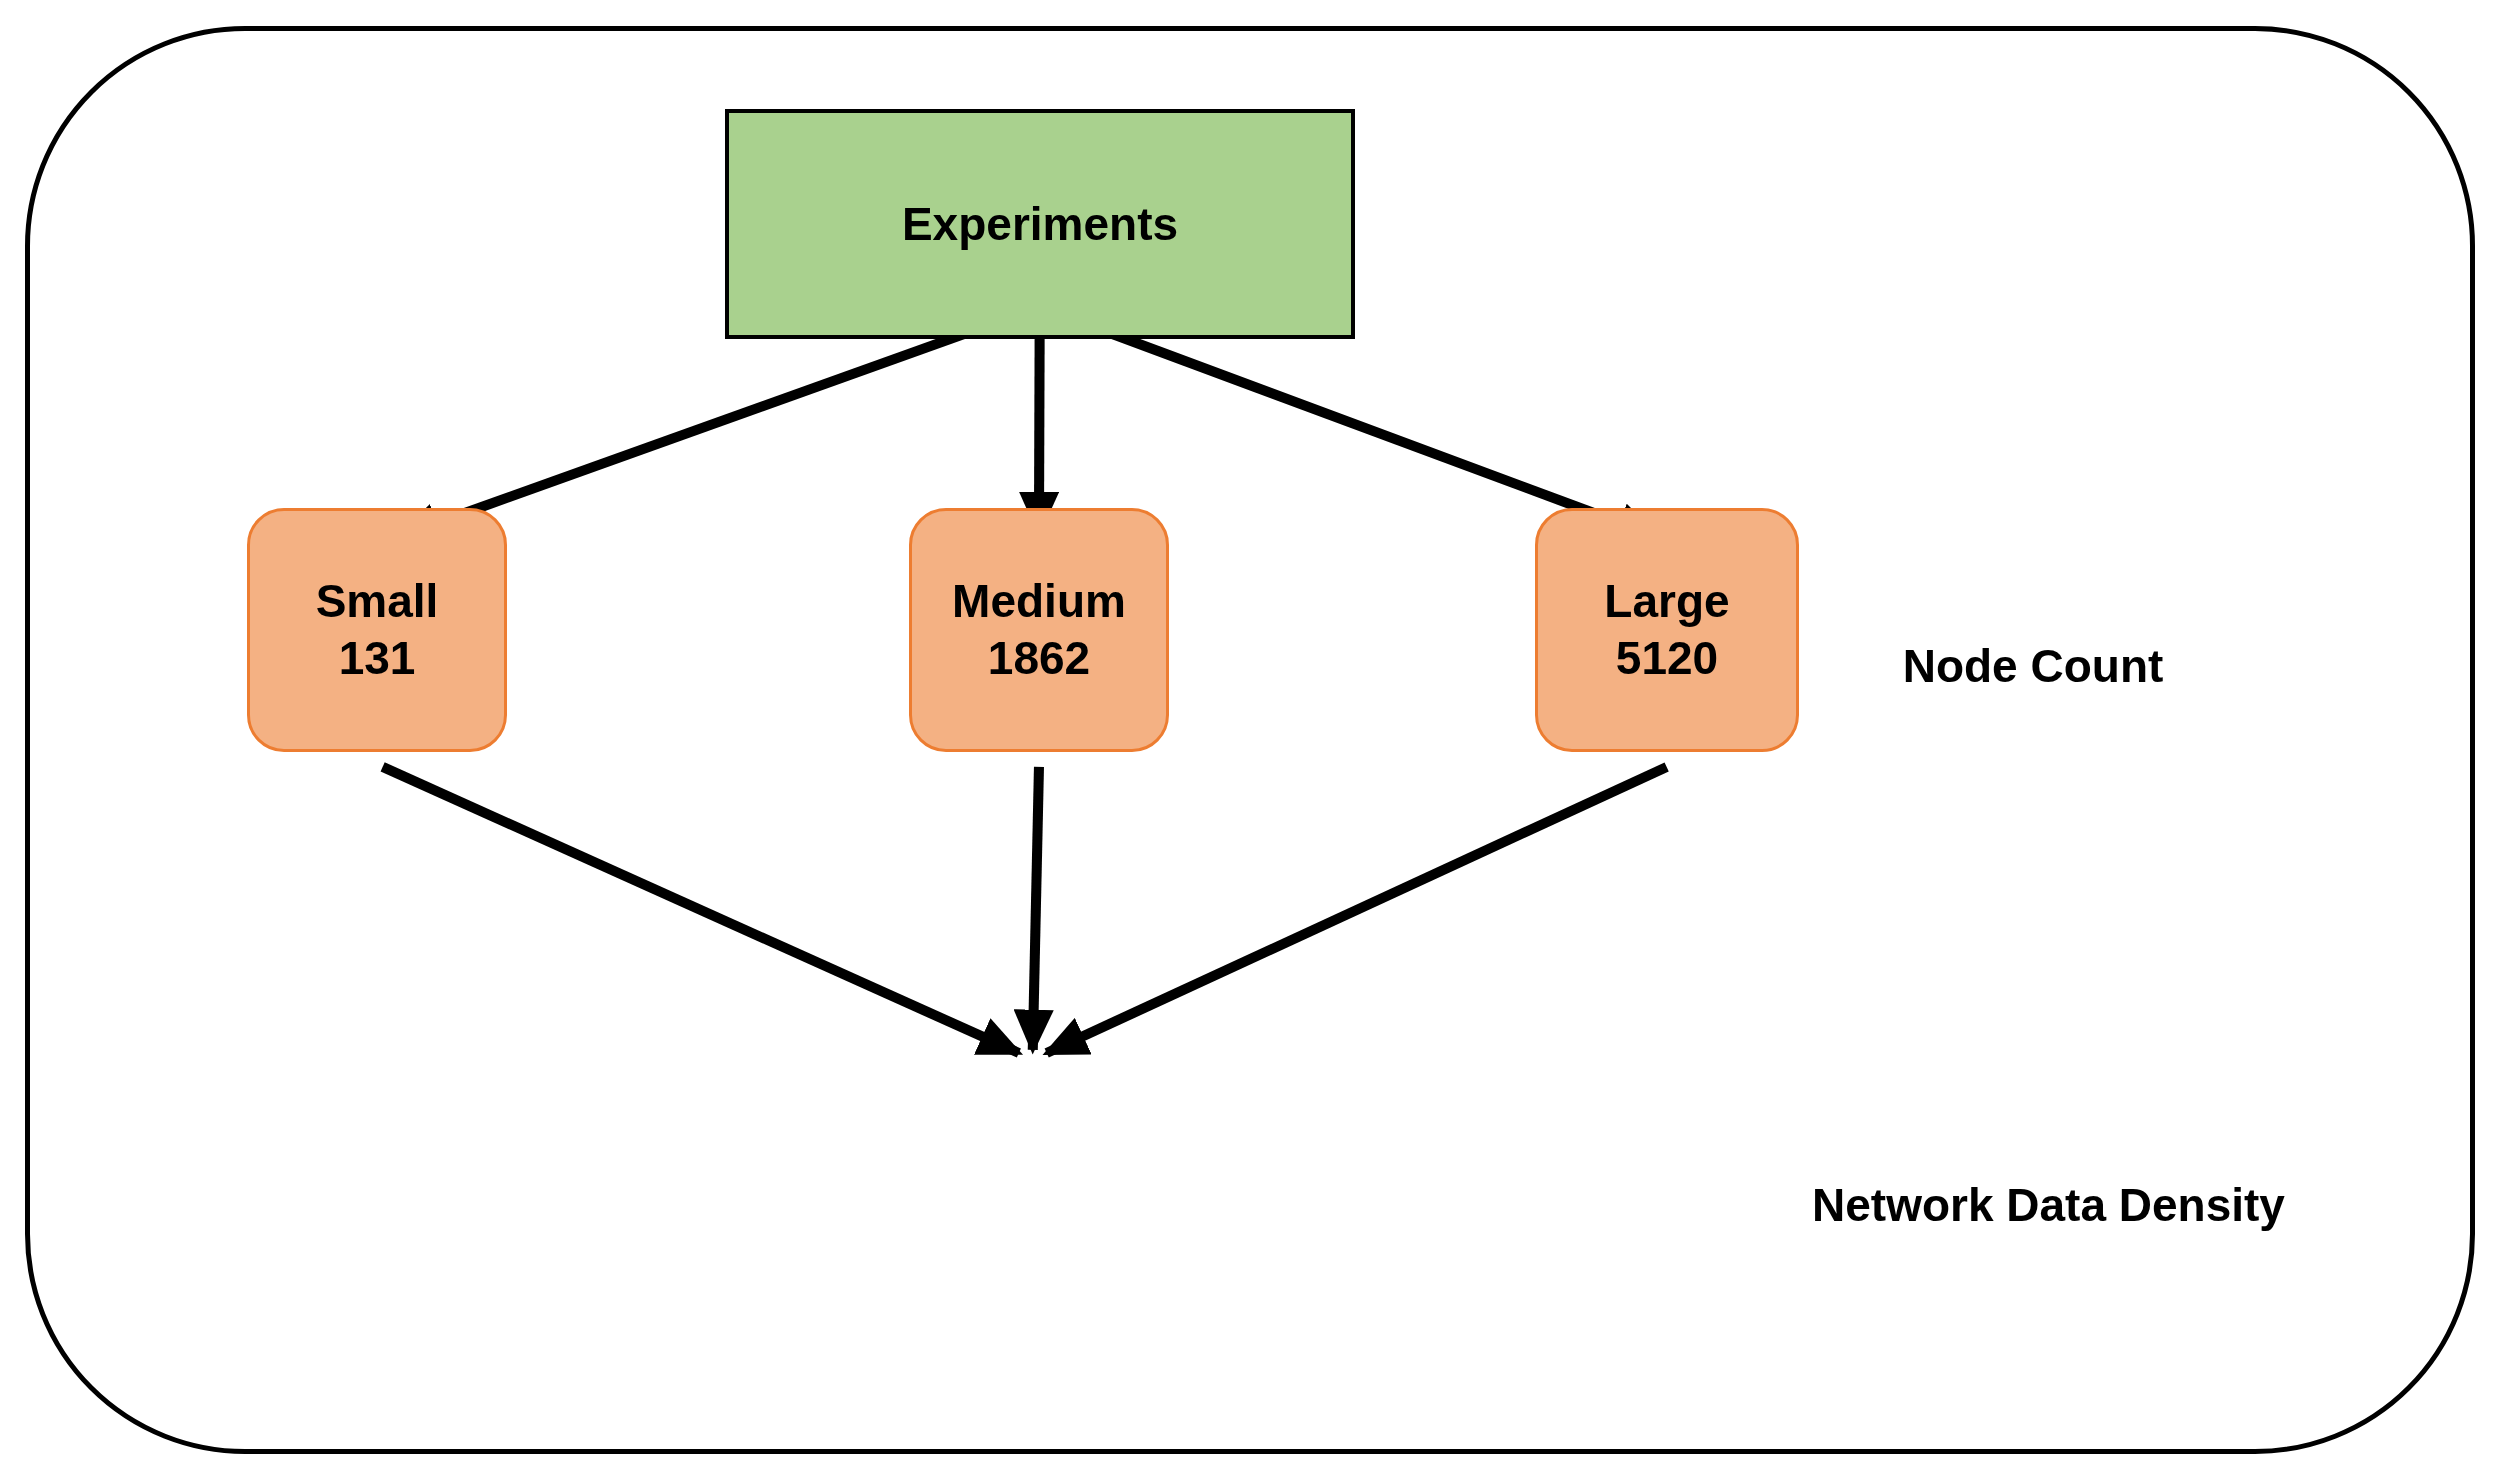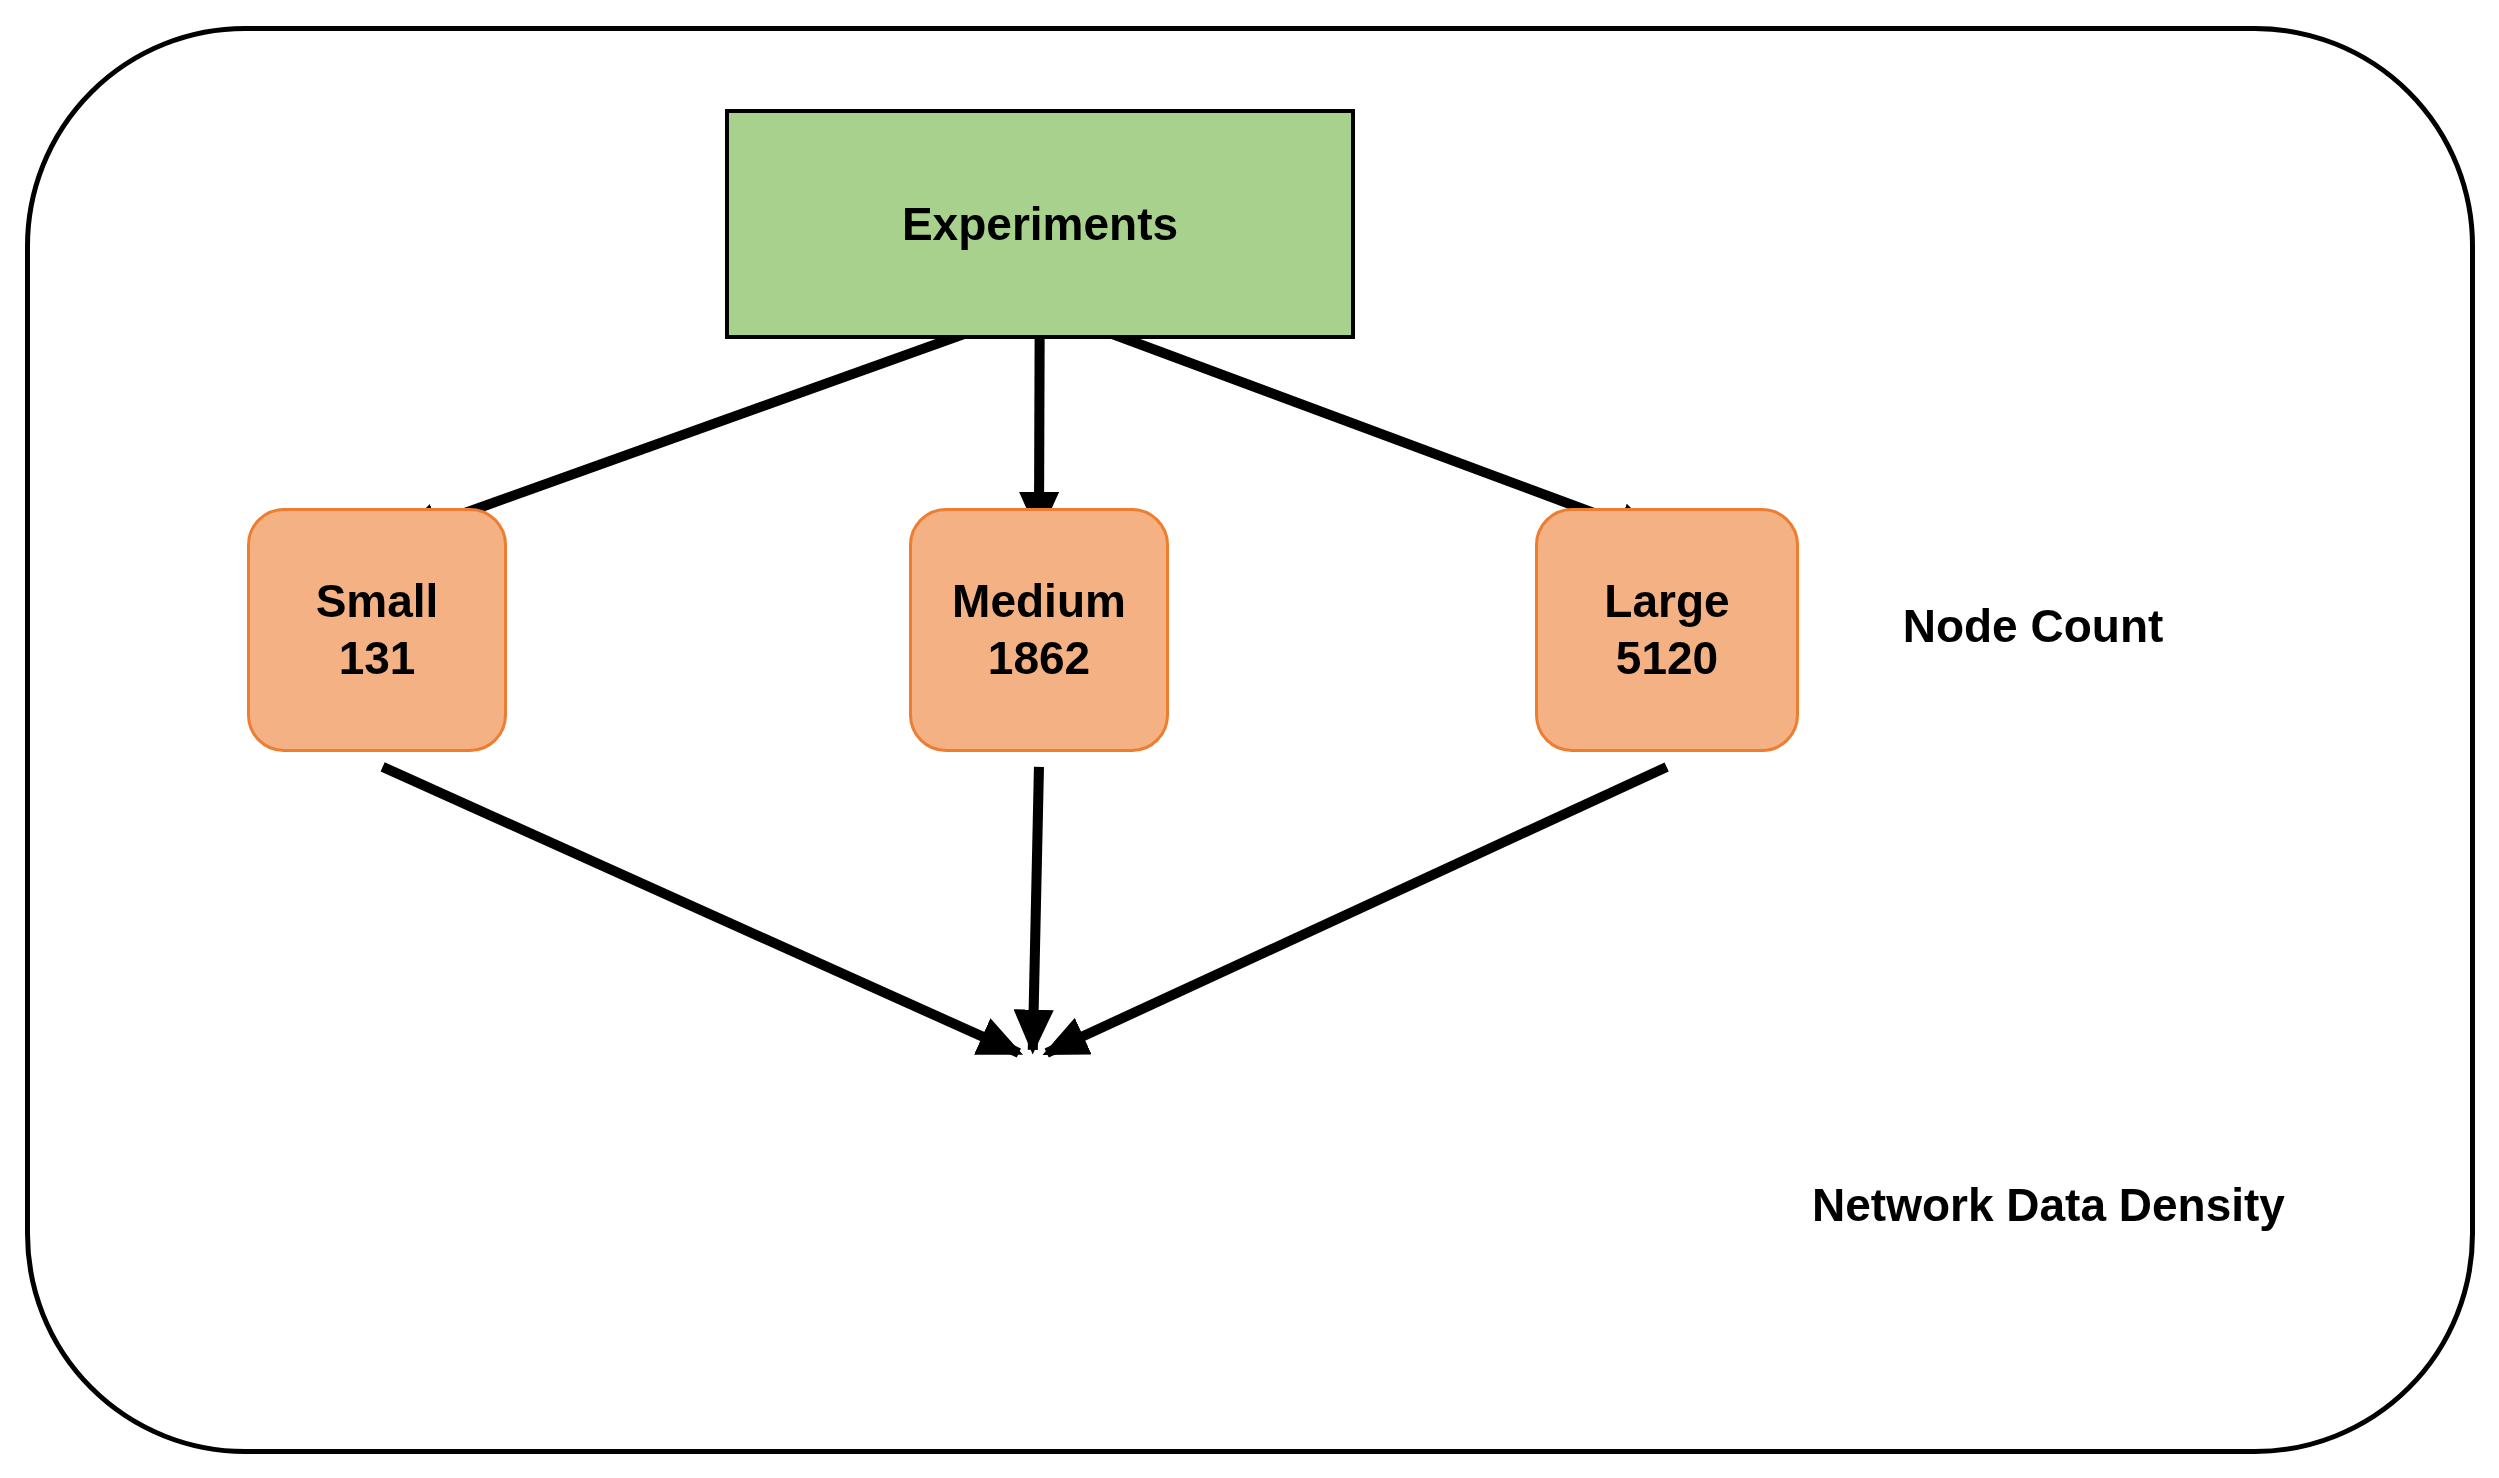--- a/index.html
+++ b/index.html
@@ -58,21 +58,21 @@
     background:var(--outcome-fill);
     border:none;
     border-radius:46px;
   }
   .side-label{
     position:absolute;
     display:flex;align-items:center;justify-content:center;
     text-align:center;
     font-size:46px;
   }
-  .label-node-count{left:1801px;top:590px;width:464px;height:71px;}
+  .label-node-count{left:1801px;top:630px;width:464px;height:71px;}
   .label-density{left:1801px;top:1169px;width:495px;height:71px;}
   .arrows{
     position:absolute;left:0;top:0;width:2500px;height:1479px;
     pointer-events:none;
   }
   .arrows line{stroke:var(--arrow);stroke-width:13px;}
   .arrows .head{fill:var(--arrow);}
 </style>
 </head>
 <body>

